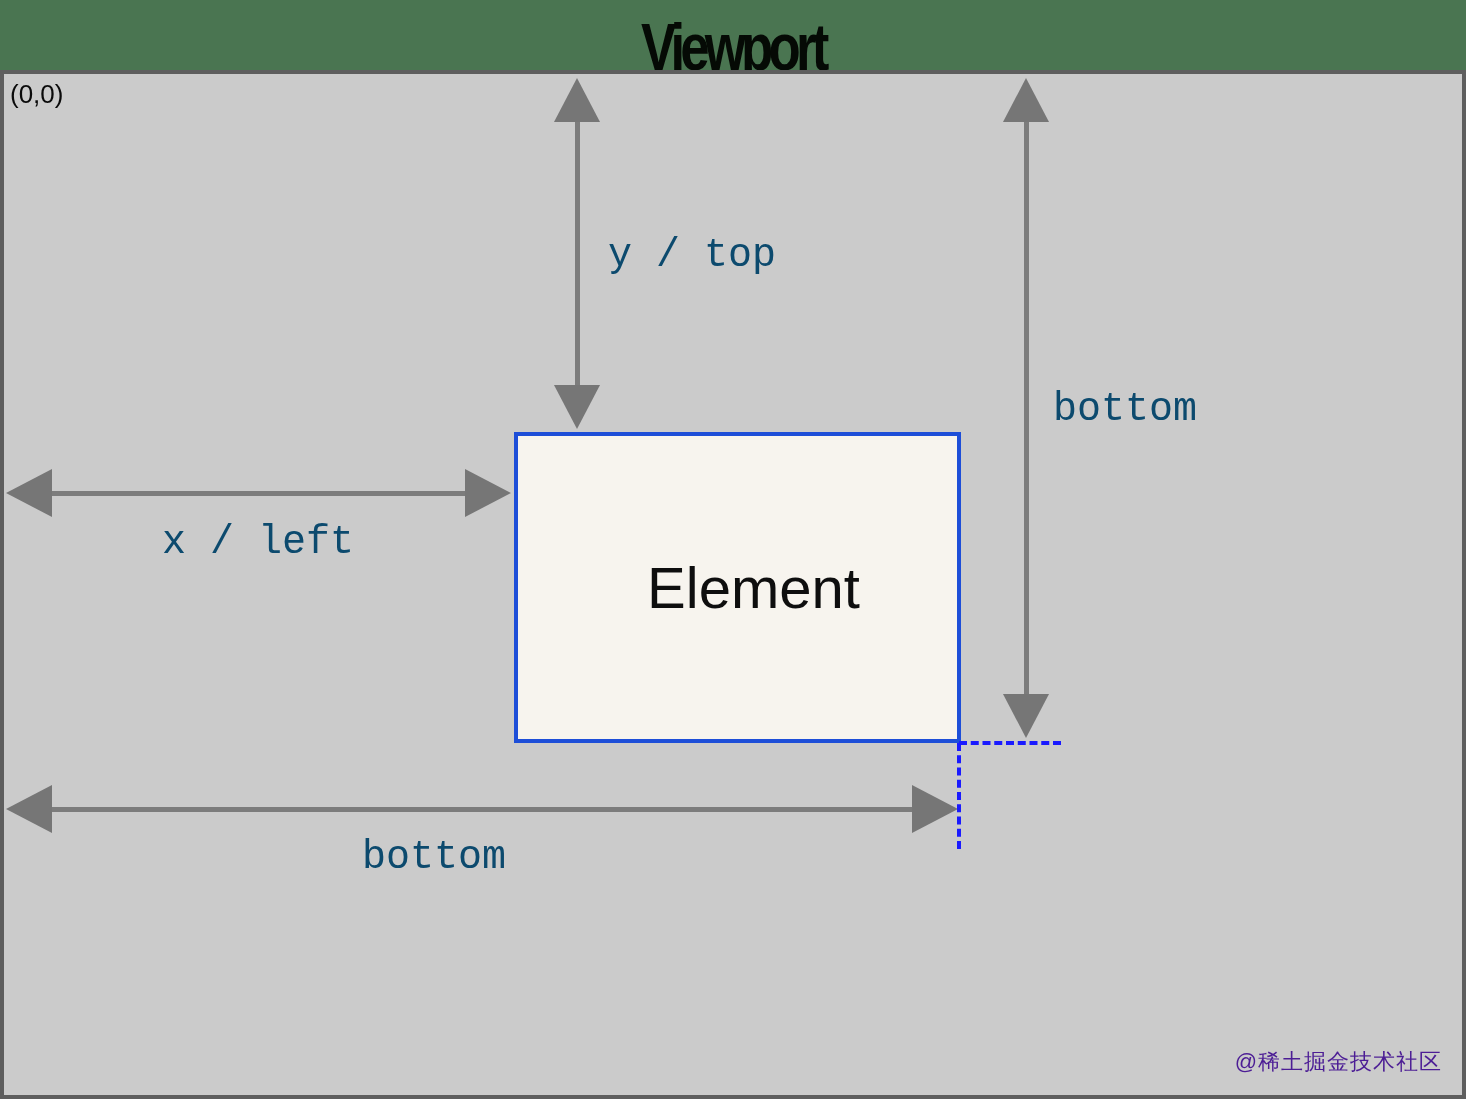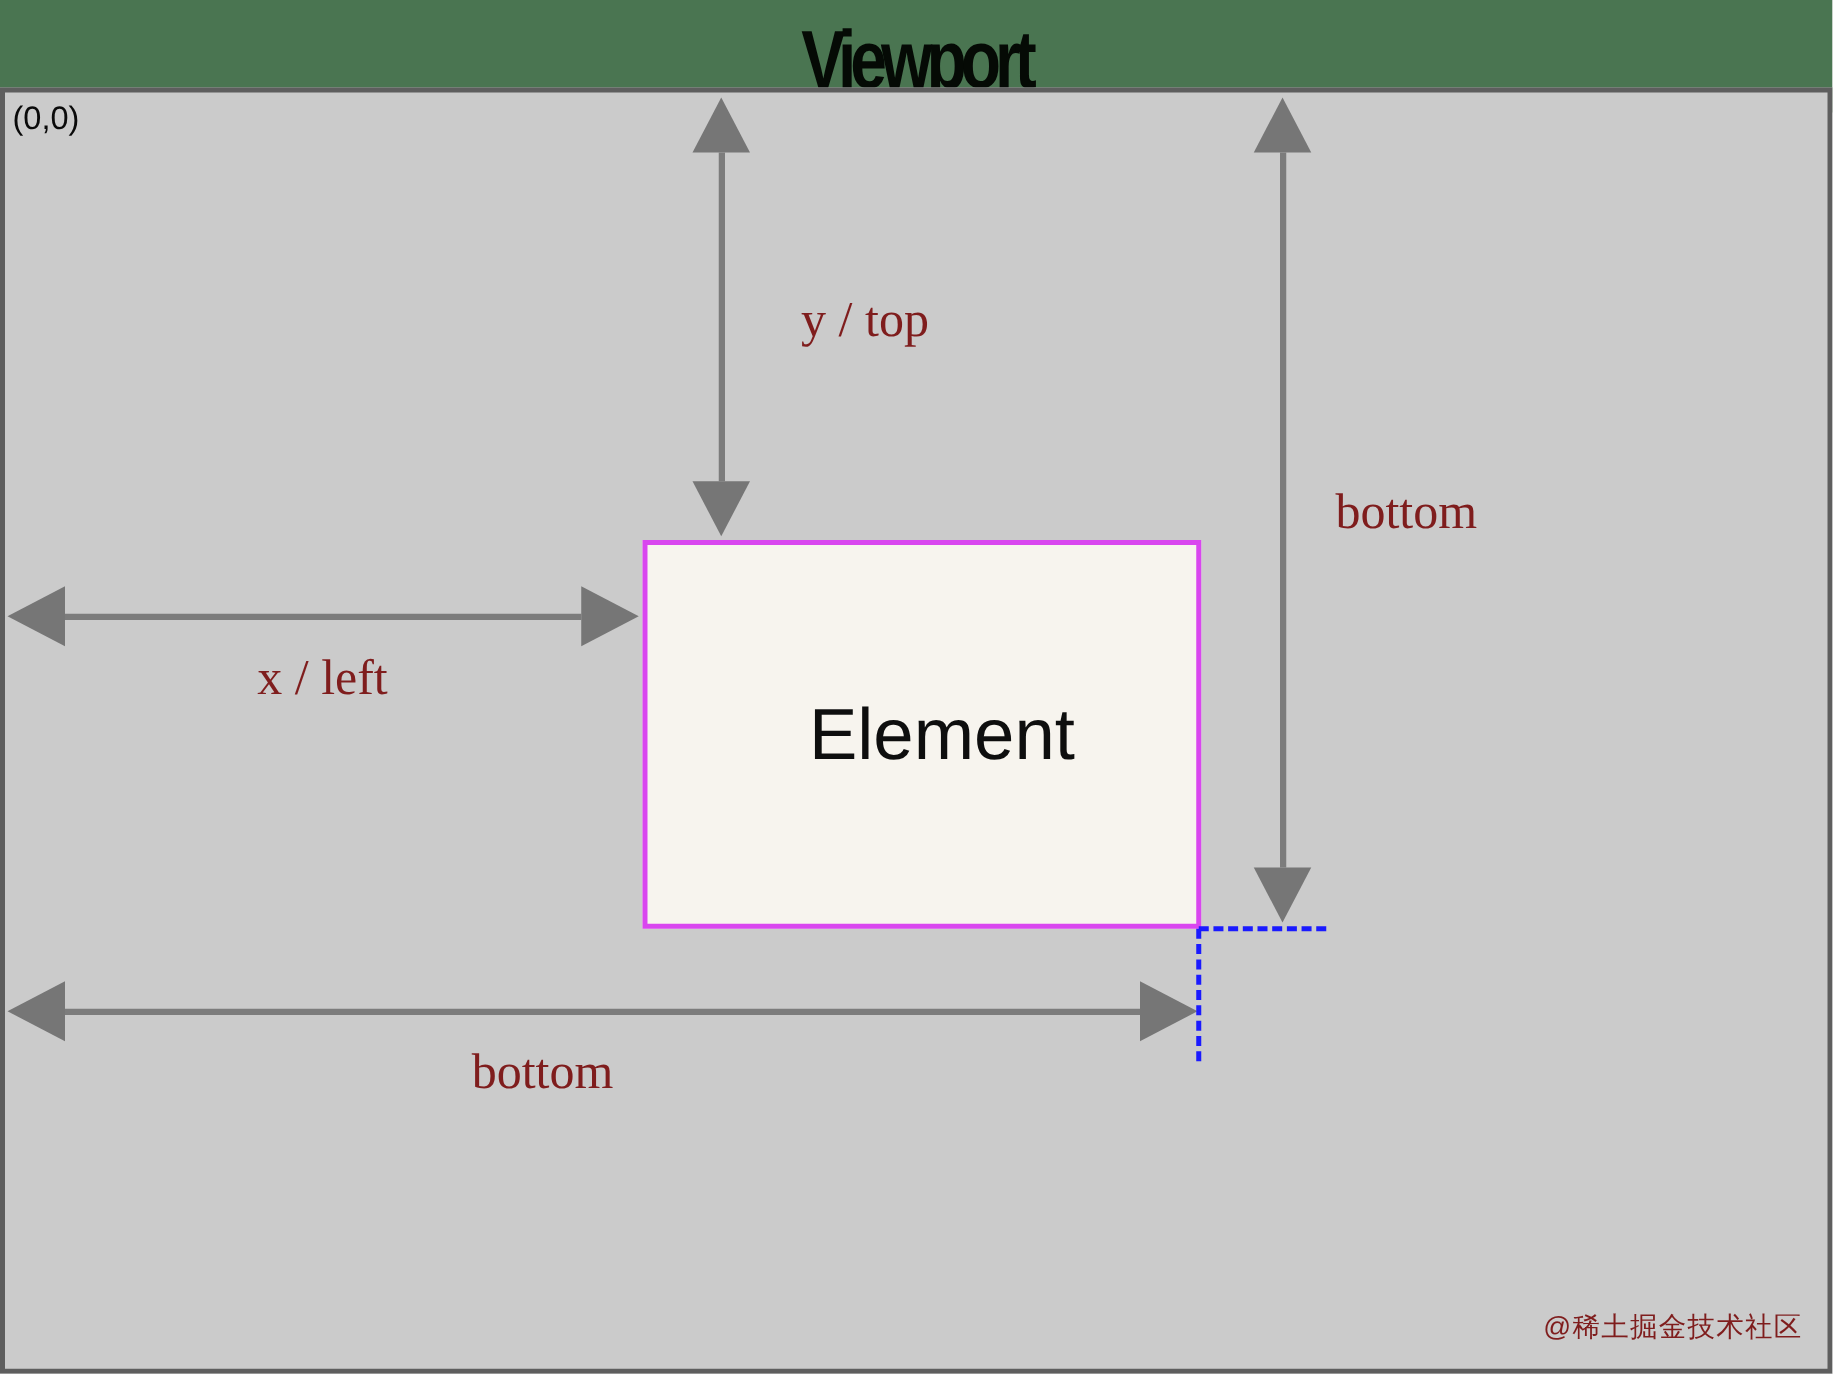--- a/index.html
+++ b/index.html
@@ -53,21 +53,21 @@
     font-size: 26px;
     color: #0a0a0a;
     line-height: 1.1;
   }
   
   .element-box {
     position: absolute;
     left: 510px; top: 358px;
     width: 447px; height: 311px;
     background: #f7f4ee;
-    border: 4px solid #d946ef;
+    border: 4px solid #1d4ed8;
     box-sizing: border-box;
     display: flex;
     align-items: center;
     justify-content: center;
     padding-left: 32px;
   }
   .element-box span {
     font-size: 58px;
     color: #0e0e0e;
     letter-spacing: 0px;
@@ -118,23 +118,23 @@
   }
   .harrow .hline {
     height: 5px;
     flex: 1;
     background: #7c7c7c;
   }
   
   .mlabel {
     position: absolute;
     transform: translate(-50%, -50%);
-    font-family: Liberation Serif, serif;
+    font-family: Liberation Mono, monospace;
     font-size: 40px;
-    color: #7f1d1d;
+    color: #0c4a6e;
     white-space: pre;
     text-align: right;
   }
   
   .guide-h {
     position: absolute;
     left: 955px; top: 667px;
     width: 102px; height: 0;
     border-top: 4px dashed #1a1aff;
   }
@@ -142,21 +142,21 @@
     position: absolute;
     left: 953px; top: 669px;
     width: 0; height: 106px;
     border-left: 4px dashed #1a1aff;
   }
   
   .watermark {
     position: absolute;
     right: 20px; bottom: 18px;
     font-size: 22px;
-    color: #7f1d1d;
+    color: #4c1d95;
     letter-spacing: 1px;
   }
 </style>
 </head>
 <body>
 
 <div class="stage">
 
   <div class="header">
     <h1 class="title">Viewport</h1>

